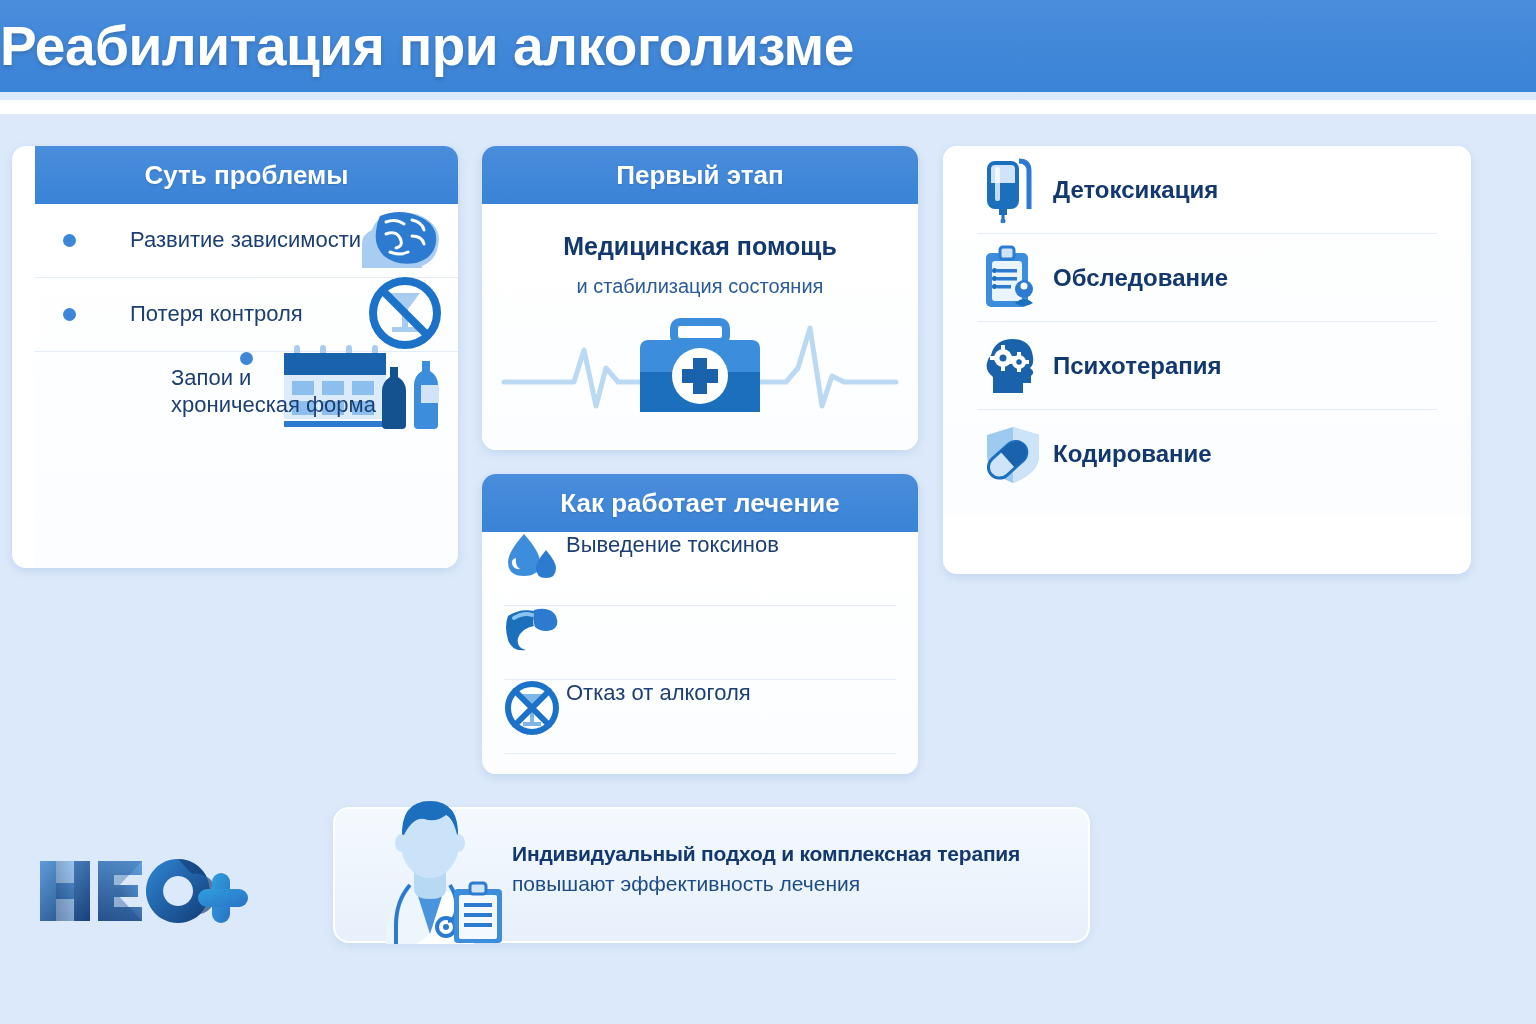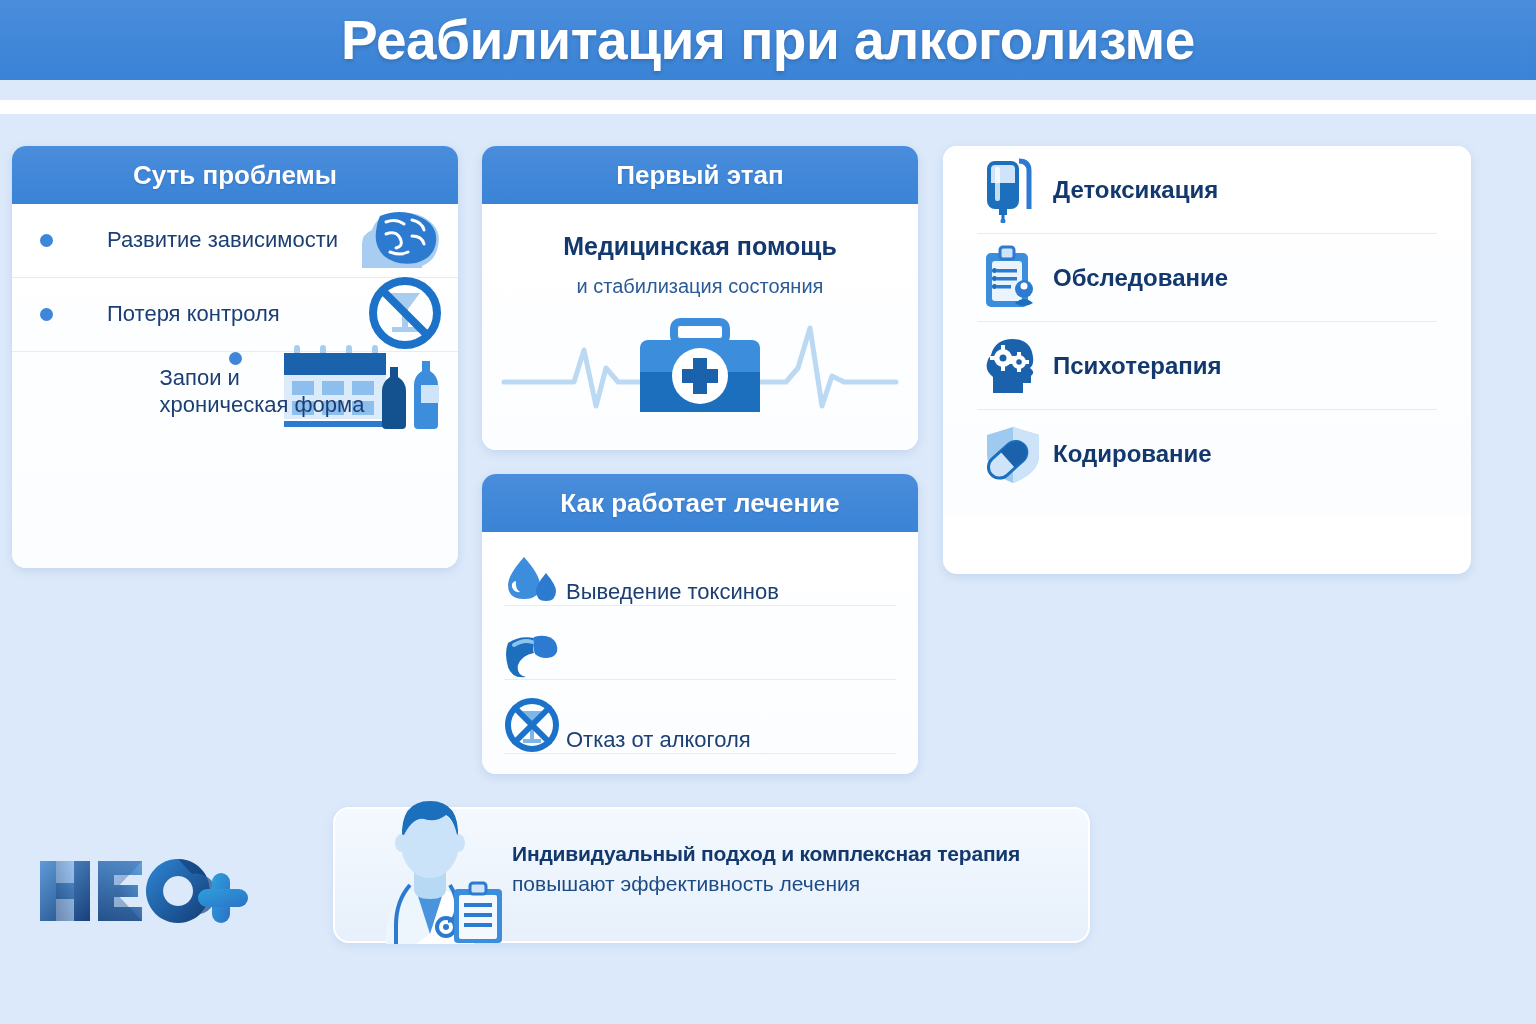--- a/index.html
+++ b/index.html
@@ -13,25 +13,24 @@
   body {
     font-family: "Liberation Sans", "DejaVu Sans", sans-serif;
     background: #dce9fa;
     position: relative;
   }
 
   
   #header-banner {
     position: absolute;
     left: 0; top: 0;
-    width: 1536px; height: 80px;
+    width: 1536px; height: 92px;
     background: linear-gradient(180deg, #4a8ddc 0%, #3a83d6 100%);
     display: flex;
     align-items: center;
-    justify-content: center;
   }
   #header-title {
     color: #ffffff;
     font-size: 55px;
     font-weight: bold;
     letter-spacing: -0.5px;
     text-shadow: 0 2px 4px rgba(0,0,0,0.18);
   }
   #header-underline {
     position: absolute;
@@ -61,21 +60,21 @@
     font-weight: bold;
     text-shadow: 0 1px 2px rgba(0,0,0,0.15);
   }
   .card-body {
     background: linear-gradient(180deg, #ffffff 0%, #fbfdff 100%);
     position: relative;
     height: calc(100% - 58px);
   }
 
   
-  #card-problem { left: 12px; top: 146px; width: 446px; height: 422px; }
+  #card-problem { left: 12px; top: 146px; width: 446px; height: 422px; padding-left: 23px; }
   .problem-row {
     position: relative;
     display: flex;
     align-items: center;
     height: 74px;
     padding: 0 14px 0 28px;
     border-bottom: 1px solid #e4edf7;
   }
   .problem-row:last-child { border-bottom: none; flex-direction: column; }
   .bullet {
@@ -118,21 +117,21 @@
     display: flex;
     align-items: center;
     justify-content: center;
     margin-top: 12px;
   }
 
   
   #card-how-works { left: 482px; top: 474px; width: 436px; height: 300px; }
   .work-row {
     display: flex;
-    align-items: flex-end;
+    align-items: flex-start;
     height: 74px;
     margin: 0 22px;
     border-bottom: 1px solid #e4edf7;
   }
   .work-row:last-child { border-bottom: 1px solid #e4edf7; }
   .work-icon { width: 56px; flex: 0 0 56px; display: flex; justify-content: center; }
   .work-label { color: #1c3f73; font-size: 22px; margin-left: 6px; }
 
   
   #card-stages { left: 943px; top: 146px; width: 528px; height: 428px; }

